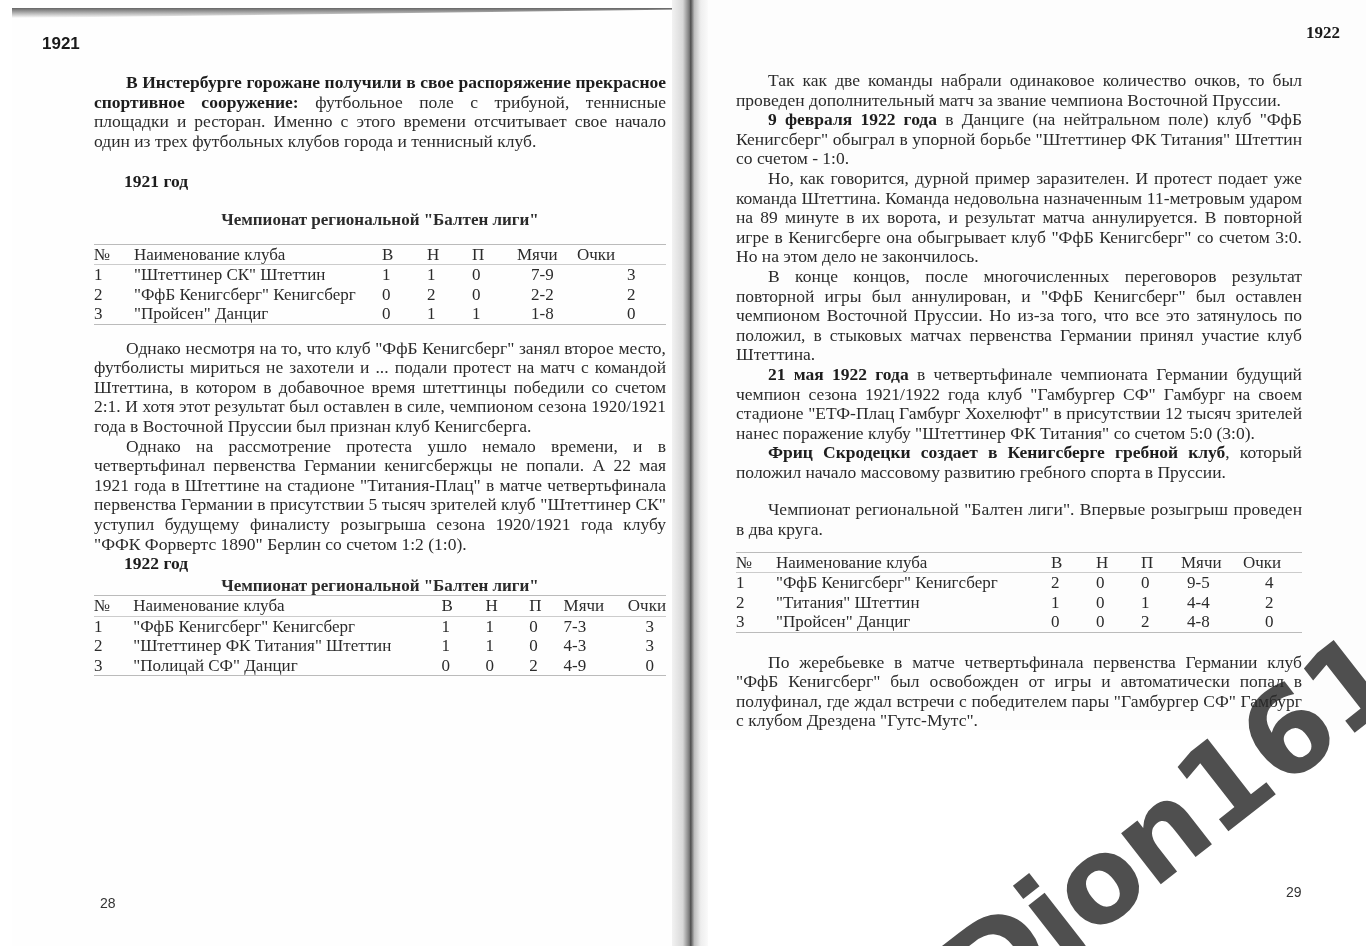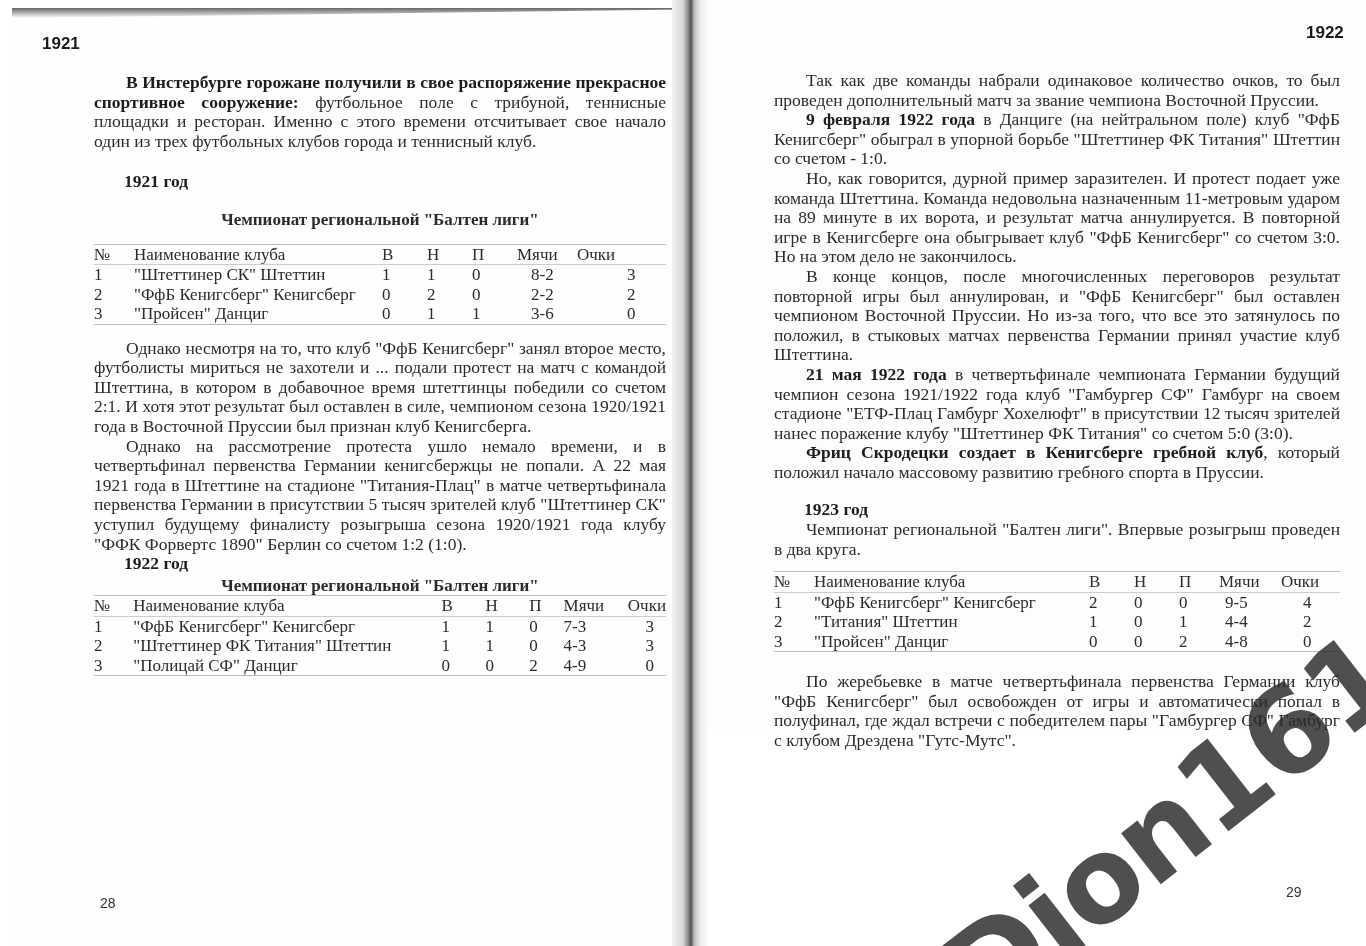--- a/index.html
+++ b/index.html
@@ -34,21 +34,21 @@
   }
   .rh-left { left: 30px; top: 34px; }
   .rh-right { left: 1294px; top: 23px; }
 
   .folio { position: absolute; font-family: "Liberation Sans", sans-serif; font-size: 14px; color: #333; }
   .folio-left { left: 88px; top: 895px; }
   .folio-right { left: 1274px; top: 884px; }
 
   .col { position: absolute; font-size: 17.5px; line-height: 19.6px; text-align: justify; color: #2b2b2b; }
   .col-left { left: 82px; top: 73px; width: 572px; }
-  .col-right { left: 724px; top: 71px; width: 566px; margin-left: 38px; }
+  .col-right { left: 724px; top: 71px; width: 566px; }
 
   .col p { text-indent: 32px; }
   .col p.noindent { text-indent: 0; }
   .col b { font-weight: bold; color: #1d1d1d; }
   .col i { font-style: italic; }
 
   .year-head { font-weight: bold; font-size: 17.5px; text-indent: 30px; color: #1d1d1d; }
 
   .table-title { font-weight: bold; text-align: center; font-size: 17px; }
 
@@ -106,39 +106,39 @@
             <th>Очки</th>
           </tr>
         </thead>
         <tbody>
           <tr>
             <td>1</td>
             <td>"Штеттинер СК" Штеттин</td>
             <td>1</td>
             <td>1</td>
             <td>0</td>
-            <td style="padding-left:14px">8-2</td>
+            <td style="padding-left:14px">7-9</td>
             <td style="padding-left:50px">3</td>
           </tr>
           <tr>
             <td>2</td>
             <td>"ФфБ Кенигсберг" Кенигсберг</td>
             <td>0</td>
             <td>2</td>
             <td>0</td>
             <td style="padding-left:14px">2-2</td>
             <td style="padding-left:50px">2</td>
           </tr>
           <tr>
             <td>3</td>
             <td>"Пройсен" Данциг</td>
             <td>0</td>
             <td>1</td>
             <td>1</td>
-            <td style="padding-left:14px">3-6</td>
+            <td style="padding-left:14px">1-8</td>
             <td style="padding-left:50px">0</td>
           </tr>
         </tbody>
       </table>
 
       <div style="height:14px"></div>
       <p>Однако несмотря на то, что клуб "ФфБ Кенигсберг" занял второе место, футболисты мириться не захотели и ... подали протест на матч с командой Штеттина, в котором в добавочное время штеттинцы победили со счетом 2:1. И хотя этот результат был оставлен в силе, чемпионом сезона 1920/1921 года в Восточной Пруссии был признан клуб Кенигсберга.</p>
       <p>Однако на рассмотрение протеста ушло немало времени, и в четвертьфинал первенства Германии кенигсбержцы не попали. А 22 мая 1921 года в Штеттине на стадионе "Титания-Плац" в матче четвертьфинала первенства Германии в присутствии 5 тысяч зрителей клуб "Штеттинер СК" уступил будущему финалисту розыгрыша сезона 1920/1921 года клубу "ФФК Форвертс 1890" Берлин со счетом 1:2 (1:0).</p>
 
       <div class="year-head">1922 год</div>
@@ -195,32 +195,31 @@
         </tbody>
       </table>
     </div>
 
     <div class="folio folio-left">28</div>
   </div>
 
   <div class="spine"></div>
 
   <div class="page page-right" style="background:transparent;">
-    <div class="running-head rh-right" style="left:614px;">1922</div>
+    <div class="running-head rh-right" style="left:614px;font-family:Liberation Serif, serif;">1922</div>
 
     <div class="col col-right" style="left:44px;">
       <p>Так как две команды набрали одинаковое количество очков, то был проведен дополнительный матч за звание чемпиона Восточной Пруссии.</p>
       <p><b>9 февраля 1922 года</b><span> в Данциге (на нейтральном поле) клуб "ФфБ Кенигсберг" обыграл в упорной борьбе "Штеттинер ФК Титания" Штеттин со счетом - 1:0.</span></p>
       <p>Но, как говорится, дурной пример заразителен. И протест подает уже команда Штеттина. Команда недовольна назначенным 11-метровым ударом на 89 минуте в их ворота, и результат матча аннулируется. В повторной игре в Кенигсберге она обыгрывает клуб "ФфБ Кенигсберг" со счетом 3:0. Но на этом дело не закончилось.</p>
       <p>В конце концов, после многочисленных переговоров результат повторной игры был аннулирован, и "ФфБ Кенигсберг" был оставлен чемпионом Восточной Пруссии. Но из-за того, что все это затянулось по положил, в стыковых матчах первенства Германии принял участие клуб Штеттина.</p>
       <p><b>21 мая 1922 года</b><span> в четвертьфинале чемпионата Германии будущий чемпион сезона 1921/1922 года клуб "Гамбургер СФ" Гамбург на своем стадионе "ЕТФ-Плац Гамбург Хохелюфт" в присутствии 12 тысяч зрителей нанес поражение клубу "Штеттинер ФК Титания" со счетом 5:0 (3:0).</span></p>
       <p><b>Фриц Скродецки создает в Кенигсберге гребной клуб</b><span>, который положил начало массовому развитию гребного спорта в Пруссии.</span></p>
 
       <div style="height:18px"></div>
-      <div class="year-head">1923 год</div>
       <p>Чемпионат региональной "Балтен лиги". Впервые розыгрыш проведен в два круга.</p>
 
       <div style="height:12px"></div>
       <table class="league-table">
         <colgroup>
             <col style="width:40px">
             <col style="width:275px">
             <col style="width:45px">
             <col style="width:45px">
             <col style="width:40px">

